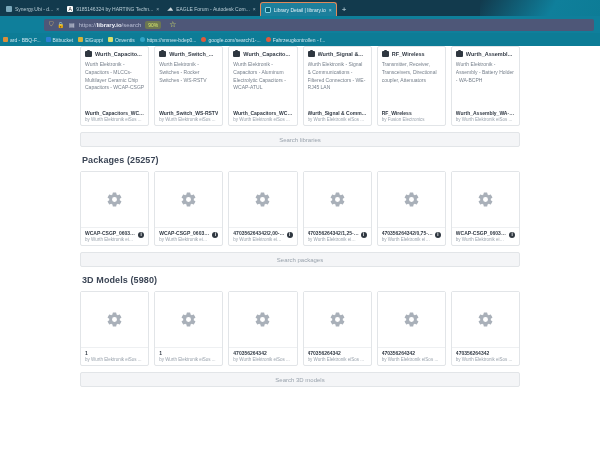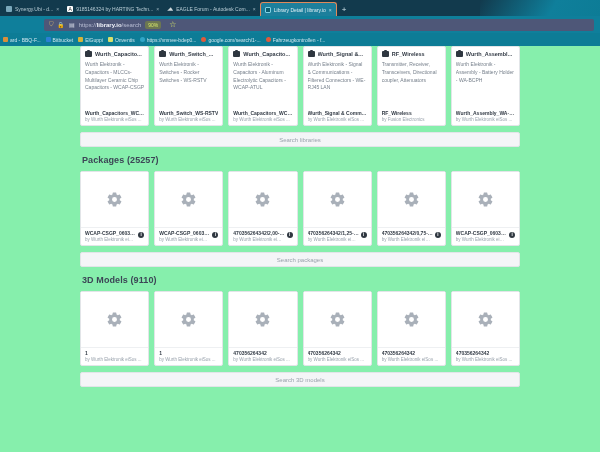--- a/index.html
+++ b/index.html
@@ -64,21 +64,21 @@
   .bookmarks {
     height: 13px; display: flex; align-items: center; gap: 5px;
     background: #0d7c96; padding: 0 3px; overflow: hidden;
   }
   .bm { display: flex; align-items: center; gap: 2px; font-size: 5px; color: #cfe6ee; white-space: nowrap; }
   .bm .bi { width: 5px; height: 5px; border-radius: 1px; flex: 0 0 5px; }
 
   
   .viewport {
     position: absolute; top: 46px; left: 0; width: 600px; height: 406px;
-    background: #86efac; overflow: hidden;
+    background: #ffffff; overflow: hidden;
   }
   .content { width: 600px; padding: 0 80px; }
 
   .section-title {
     font-size: 9px; font-weight: bold; color: #3c4656;
     margin: 8px 0 6px 2px; letter-spacing: .1px;
   }
 
   .card-row { display: flex; gap: 5px; }
 
@@ -379,21 +379,21 @@
             <div class="tf-text">
               <div class="tname">WCAP-CSGP_0603_IT...</div>
               <div class="tby">by Wurth Elektronik eiSos ...</div>
             </div>
             <div class="info-dot">i</div>
           </div>
         </div>
       </div>
     <div class="search-btn">Search packages</div>
 
-    <div class="section-title">3D Models (9110)</div>
+    <div class="section-title">3D Models (5980)</div>
     <div class="card-row" id="m3d-row">
         <div class="card thumb-card">
           <div class="thumb-area">
             <svg class="gear" viewBox="0 0 24 24">
               <path d="M19.43 12.98a7.8 7.8 0 0 0 .07-.98 7.8 7.8 0 0 0-.07-.98l2.11-1.65a.5.5 0 0 0 .12-.64l-2-3.46a.5.5 0 0 0-.61-.22l-2.49 1a7.3 7.3 0 0 0-1.69-.98l-.38-2.65A.5.5 0 0 0 14 2h-4a.5.5 0 0 0-.49.42l-.38 2.65c-.61.25-1.17.58-1.69.98l-2.49-1a.5.5 0 0 0-.61.22l-2 3.46a.5.5 0 0 0 .12.64l2.11 1.65a7.8 7.8 0 0 0 0 1.96L2.46 14.63a.5.5 0 0 0-.12.64l2 3.46c.14.24.42.34.61.22l2.49-1c.52.4 1.08.73 1.69.98l.38 2.65c.04.24.25.42.49.42h4a.5.5 0 0 0 .49-.42l.38-2.65c.61-.25 1.17-.58 1.69-.98l2.49 1c.19.12.47.02.61-.22l2-3.46a.5.5 0 0 0-.12-.64l-2.11-1.65zM12 15.5A3.5 3.5 0 1 1 15.5 12 3.5 3.5 0 0 1 12 15.5z"></path>
             </svg>
           </div>
           <div class="thumb-foot">
             <div class="tf-text">
               <div class="tname">1</div>

